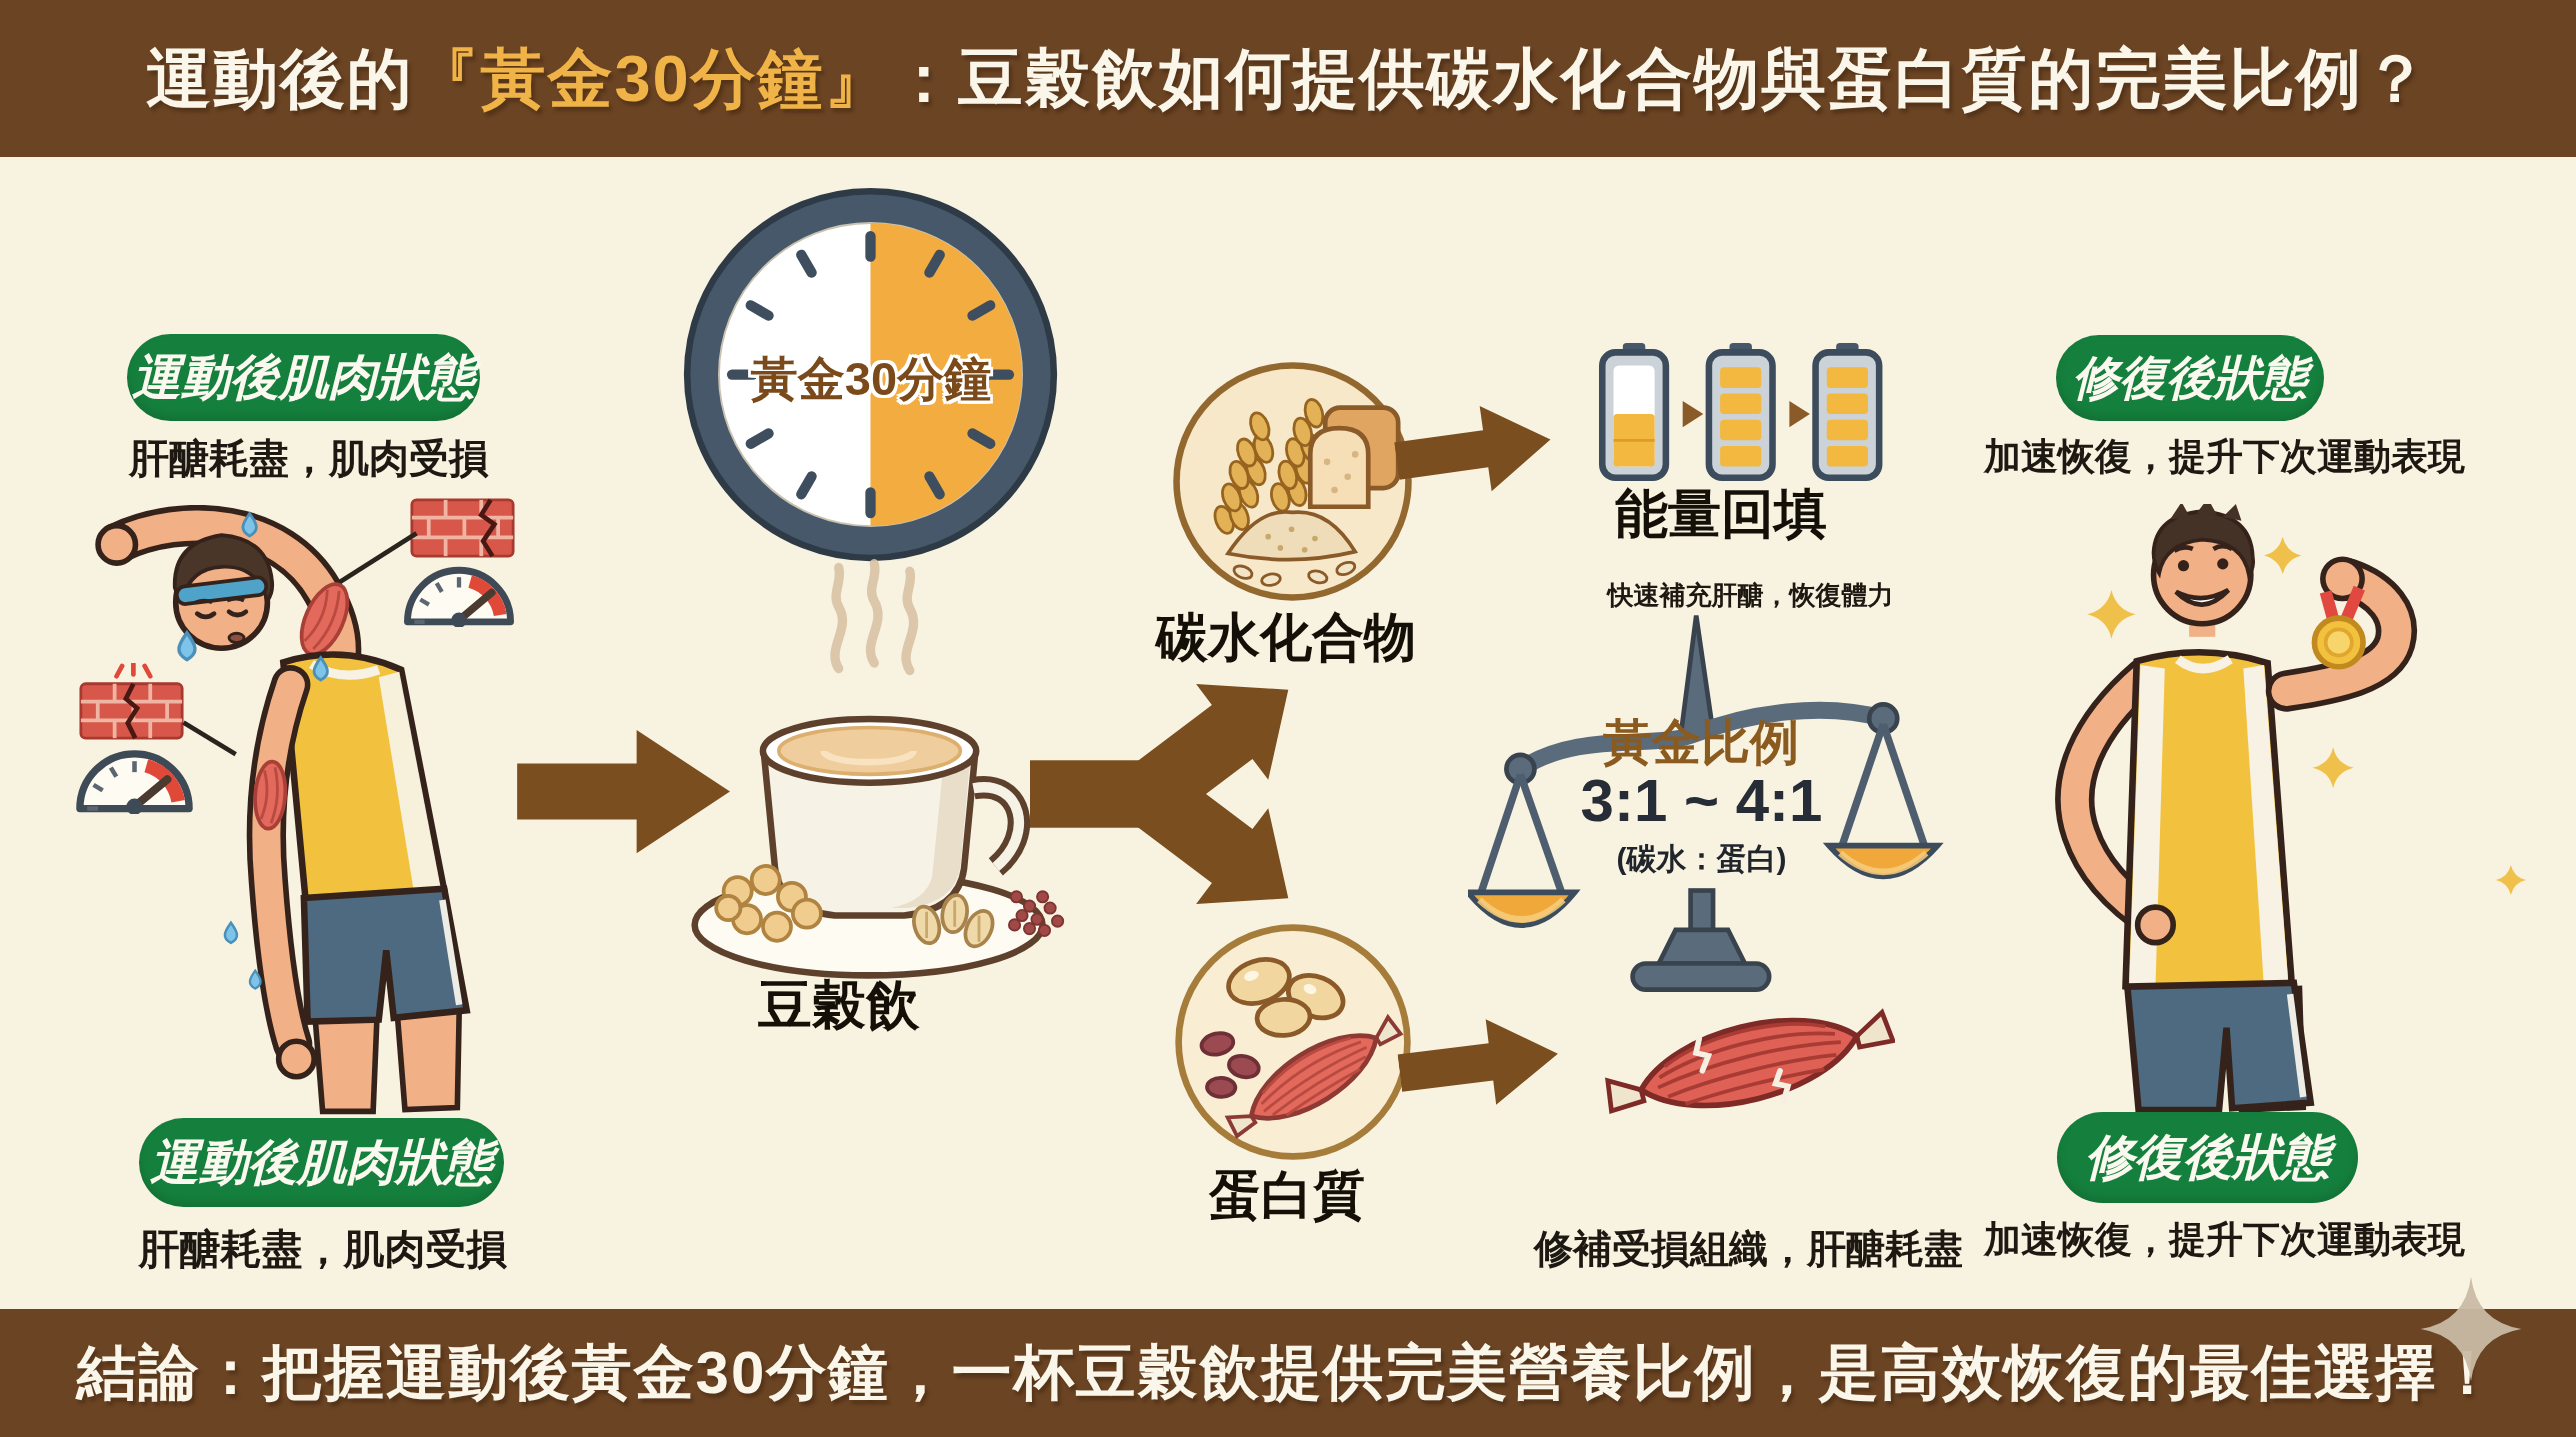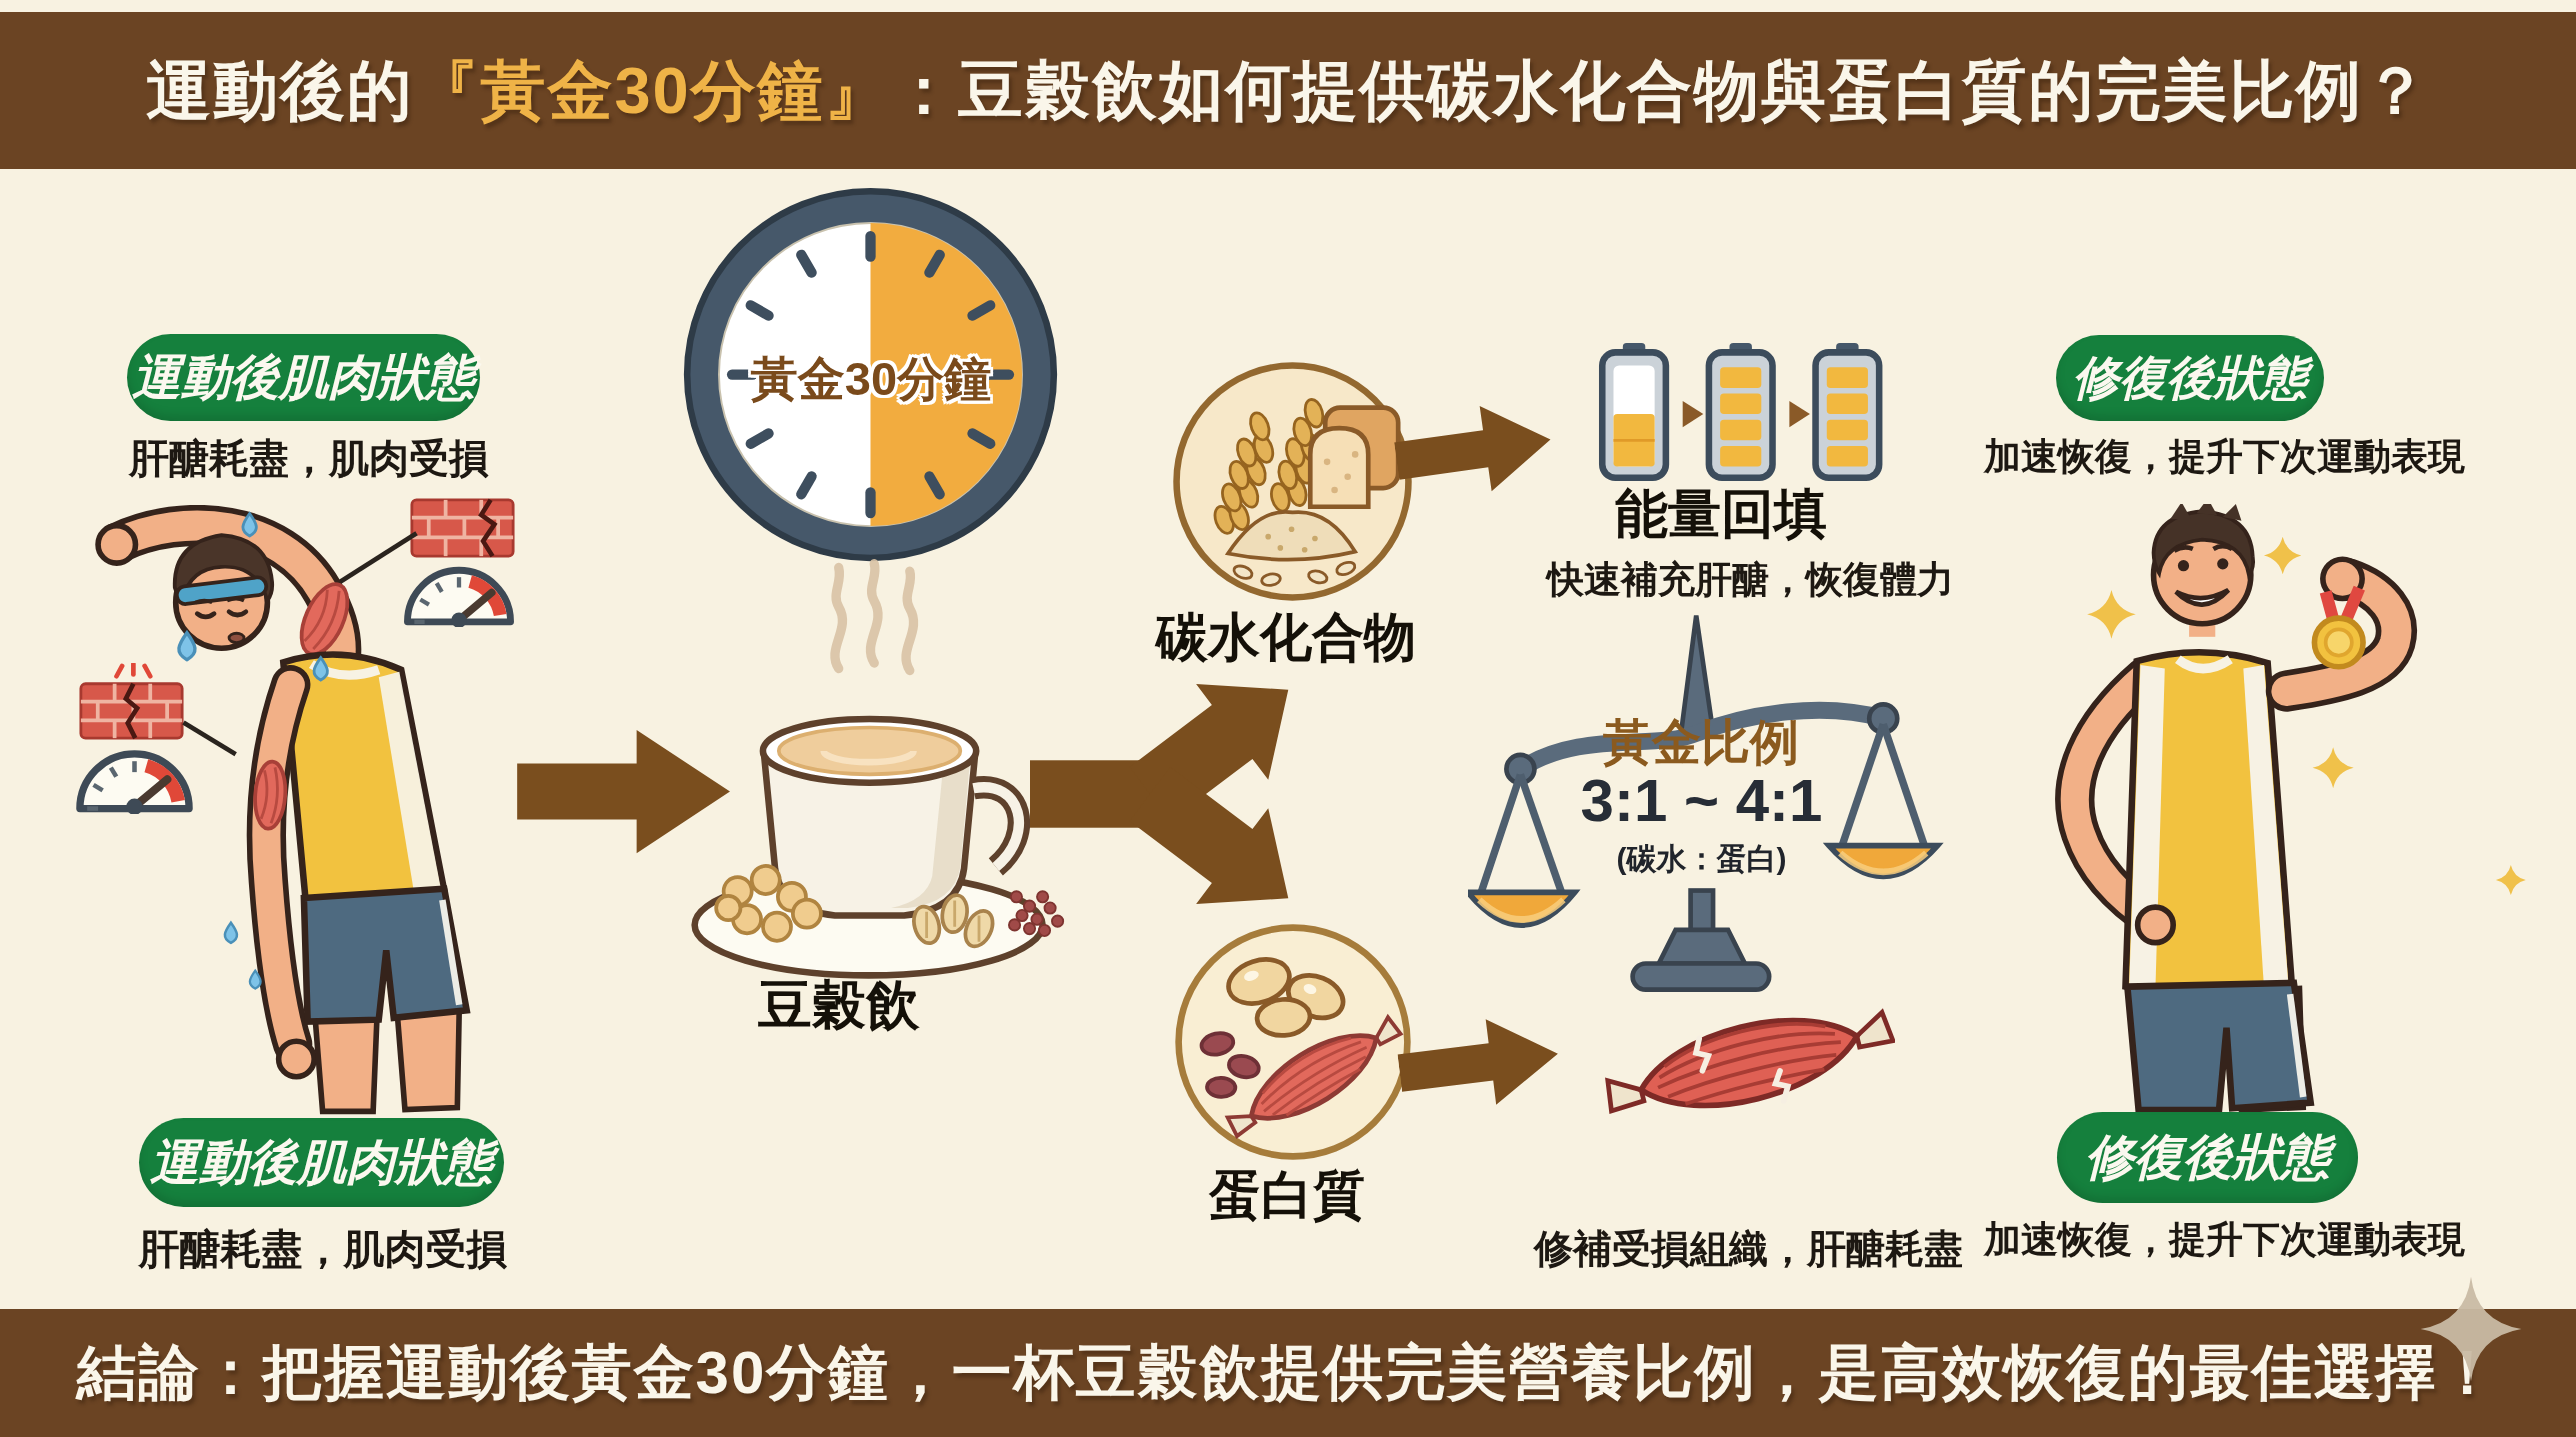--- a/index.html
+++ b/index.html
@@ -1,20 +1,20 @@
 <!DOCTYPE html>
 <html style="font-size:15px"><head>
 <meta charset="utf-8">
 <style>
   html,body{margin:0;padding:0;background:#e8e2d0;}
   .stage{position:relative;width:2576px;height:1438px;background:#F8F2E1;overflow:hidden;
          font-family:"Liberation Sans","DejaVu Sans",sans-serif;}
   .abs{position:absolute;}
   .banner{left:0;width:2576px;background:#6B4423;display:flex;align-items:center;justify-content:center;}
-  .banner-top{top:12px;height:157px;align-items:center;}
+  .banner-top{top:0;height:157px;align-items:center;}
   .banner-bottom{top:1309px;height:129px;}
   .banner-text{font-weight:800;color:#FAF6EA;font-size:65px;letter-spacing:1.9px;white-space:nowrap;
                text-shadow:2.8px 3.7px 3.7px rgba(40,20,5,.35);}
   .banner-text .hl{color:#EFB347;}
   .footer-text{font-size:60px;text-align:center;}
   .pill{background:#15803d;border-radius:49px;color:#FBF8EF;font-weight:800;display:flex;
         align-items:center;justify-content:center;white-space:nowrap;box-shadow:inset 0 -5.6px 9.4px rgba(0,0,0,.12);font-style:italic;}
   .desc{color:#1D1812;font-weight:800;text-align:center;white-space:nowrap;}
   .nodelabel{color:#141008;font-weight:800;white-space:nowrap;}
   .clock-label{color:#7A4A1B;font-weight:800;text-align:center;white-space:nowrap;
@@ -295,21 +295,21 @@
     <rect x="264" y="0" width="24" height="14" rx="4" fill="#46586A"></rect>
     <rect x="242" y="10" width="68" height="134" rx="14" fill="#CBD2D8" stroke="#3C4C5C" stroke-width="7"></rect>
     <g fill="#F2B83F">
         <rect x="254" y="26" width="44" height="22" rx="4"></rect>
         <rect x="254" y="54" width="44" height="22" rx="4"></rect>
         <rect x="254" y="82" width="44" height="22" rx="4"></rect>
         <rect x="254" y="110" width="44" height="22" rx="4"></rect>
       </g>
   </svg>
   <div class="abs nodelabel" style="left:1615px;top:479px;width:262px;font-size:53px;">能量回填</div>
-  <div class="abs desc" style="left:1526px;top:555px;width:449px;font-size:37px;">快速補充肝醣，恢復體力</div>
+  <div class="abs desc" style="left:1526px;top:578px;width:449px;font-size:26px;">快速補充肝醣，恢復體力</div>
 
   <svg class="abs" style="left:1468px;top:610px;" width="477" height="389" viewBox="0 0 510 416">
     <polygon points="244,6 262,130 228,130" fill="#5A6B7C" stroke="#39434E" stroke-width="5"></polygon>
     <path d="M56,170 C120,128 200,150 244,132 C300,110 380,98 444,116" stroke="#5A6B7C" stroke-width="18" fill="none" stroke-linecap="round"></path>
     <circle cx="56" cy="170" r="15" fill="#5A6B7C" stroke="#39434E" stroke-width="5"></circle>
     <circle cx="444" cy="116" r="15" fill="#5A6B7C" stroke="#39434E" stroke-width="5"></circle>
     <g stroke="#4E5E6E" stroke-width="8">
       <line x1="56" y1="176" x2="14" y2="302"></line>
         <line x1="56" y1="176" x2="100" y2="302"></line>
       <line x1="444" y1="122" x2="400" y2="252"></line>

